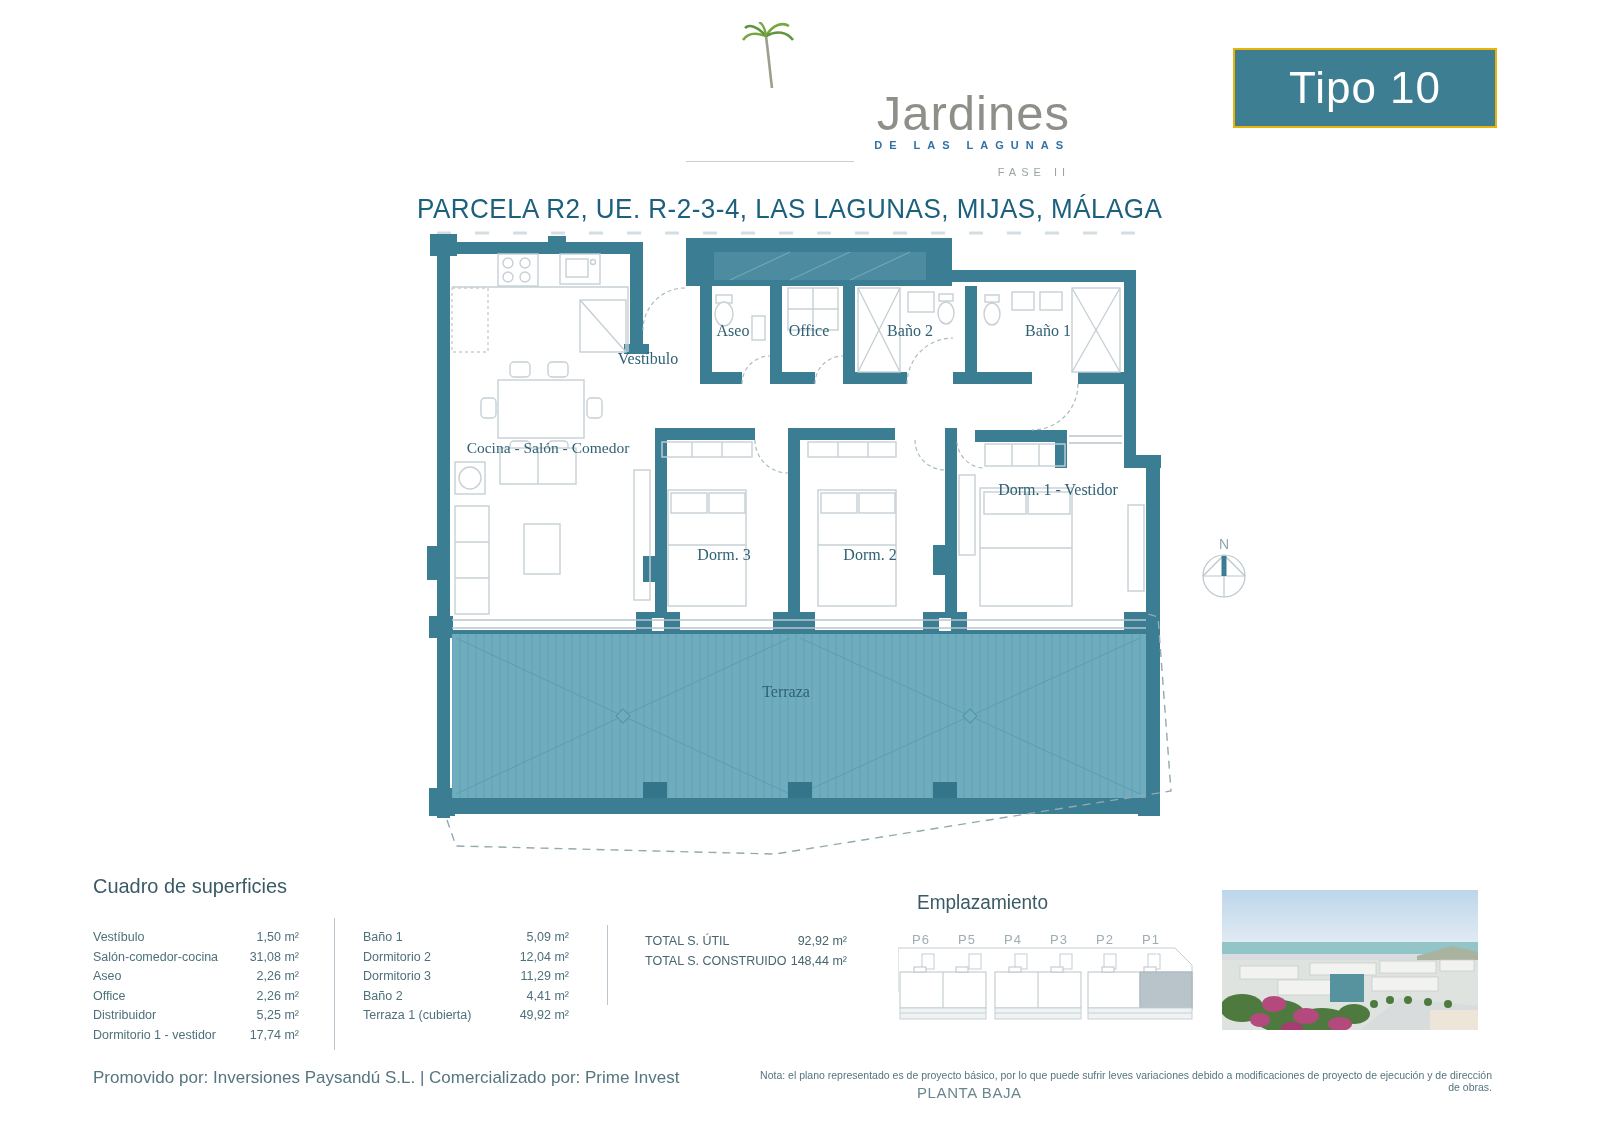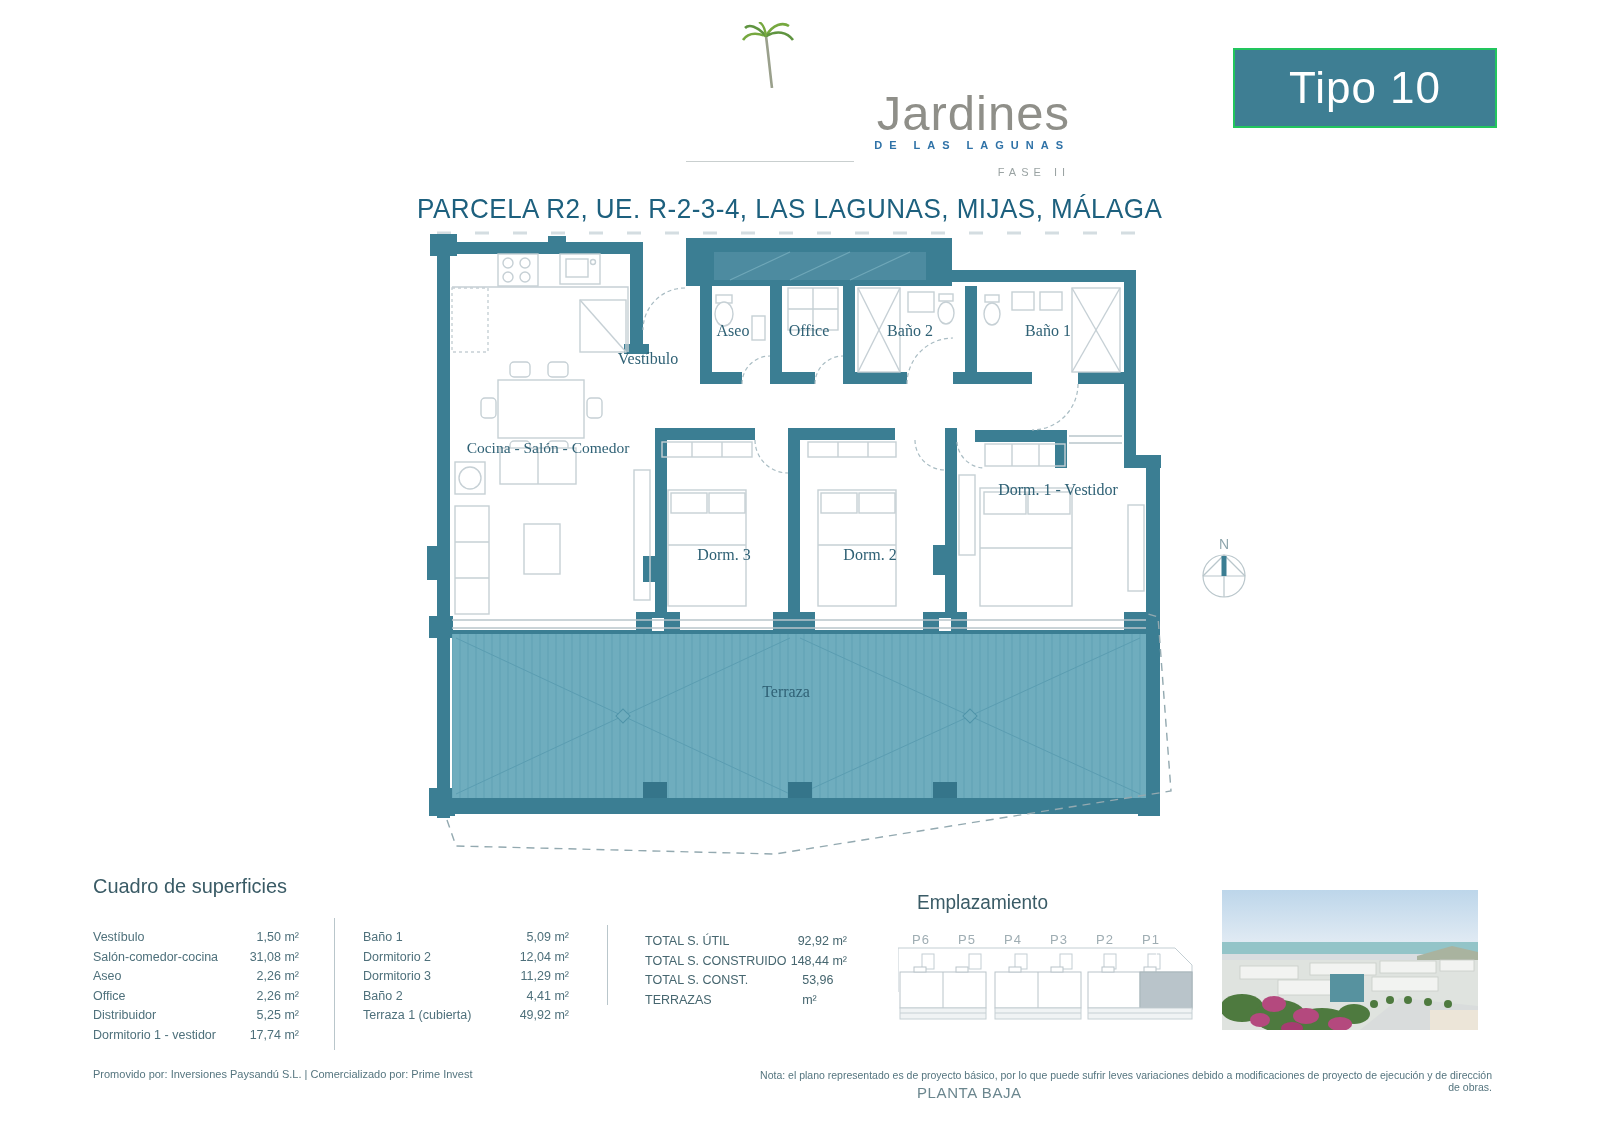--- a/index.html
+++ b/index.html
@@ -10,21 +10,21 @@
   
   #logo-block{left:470px;top:22px;width:600px;text-align:right}
   #brand{font-size:49px;font-weight:300;color:var(--logo-gray,#8f8f89);letter-spacing:1px;line-height:1.05}
   #brand-sub{font-size:11px;font-weight:bold;color:var(--logo-blue,#2f72a7);letter-spacing:7px}
   #brand-rule{width:168px;height:1px;background:#c9cfcf;margin:10px auto 4px auto}
   #brand-phase{font-size:11px;color:#9aa3a3;letter-spacing:5px}
   #page-title{left:360px;top:193px;width:860px;text-align:center;white-space:nowrap}
   #page-title span{display:inline-block;transform:scaleX(.93);font-size:28px;font-weight:500;
        color:var(--accent-dark,#1d607e);letter-spacing:.5px}
   #type-badge{left:1233px;top:48px;width:264px;height:80px;background:var(--badge-teal,#3e7e93);
-       border:2px solid #22c55e;box-sizing:border-box;display:flex;align-items:center;justify-content:center;
+       border:2px solid #eab308;box-sizing:border-box;display:flex;align-items:center;justify-content:center;
        color:#fff;font-size:44px;font-weight:300;letter-spacing:1px}
 
   
   .sec-head{font-size:21px;color:#3a5b66;font-weight:500;white-space:nowrap}
   .sec-head span{display:inline-block;transform:scaleX(.95);transform-origin:left}
   #surf-head{left:93px;top:874px}
   .scol{font-size:12.5px;color:#4e707b}
   .srow{display:flex;justify-content:space-between;line-height:19.5px}
   #surf-col1{left:93px;top:928px;width:206px}
   #surf-col2{left:363px;top:928px;width:206px}
@@ -36,21 +36,21 @@
   
   #empl-head{left:917px;top:890px}
   #empl-head span{font-size:20px}
   #plots-row{left:898px;top:932px;width:276px;display:flex}
   #plots-row span{flex:1;text-align:center;font-size:13px;color:#9fadb3;letter-spacing:1px}
   #unit-highlight{left:1140px;top:936px;width:50px;height:32px;display:flex;align-items:center;justify-content:center;
        color:rgba(255,255,255,.9);font-size:9.5px;letter-spacing:1px}
   #empl-caption{left:917px;top:1084px;font-size:15px;letter-spacing:.6px;color:#6b868e}
 
   
-  #footer-left{left:93px;top:1068px;font-size:11px;color:#55757f}
+  #footer-left{left:93px;top:1068px;font-size:17px;color:#55757f}
   #footer-note{left:760px;top:1069px;width:732px;text-align:right;font-size:10.5px;color:#55757f}
 
   
   .wall{fill:var(--wall-teal,#3b7e93)}
   .walld{fill:#35758a}
   .furn{fill:none;stroke:#c6d0d5;stroke-width:1.4}
   .furnw{fill:#fff;stroke:#c6d0d5;stroke-width:1.4}
   .door{fill:none;stroke:#a9bcc3;stroke-width:1.2;stroke-dasharray:4 3}
   .dash{fill:none;stroke:#93a9b0;stroke-width:1.4;stroke-dasharray:8 6}
   .win{stroke:#b9c6cb;stroke-width:1.5}
@@ -363,24 +363,20 @@
     <div class="srow">
       <span>TOTAL S. ÚTIL</span>
       <span>92,92 m²</span>
     </div>
 
     <div class="srow">
       <span>TOTAL S. CONSTRUIDO</span>
       <span>148,44 m²</span>
     </div>
 
-    <div class="srow">
-      <span>TOTAL S. CONST. TERRAZAS</span>
-      <span>53,96 m²</span>
-    </div>
   </div>
 
 <div class="abs sec-head" id="empl-head">
   <span>Emplazamiento</span>
 </div>
 
 <div class="abs" id="plots-row">
 
     <span>P6</span>
 

